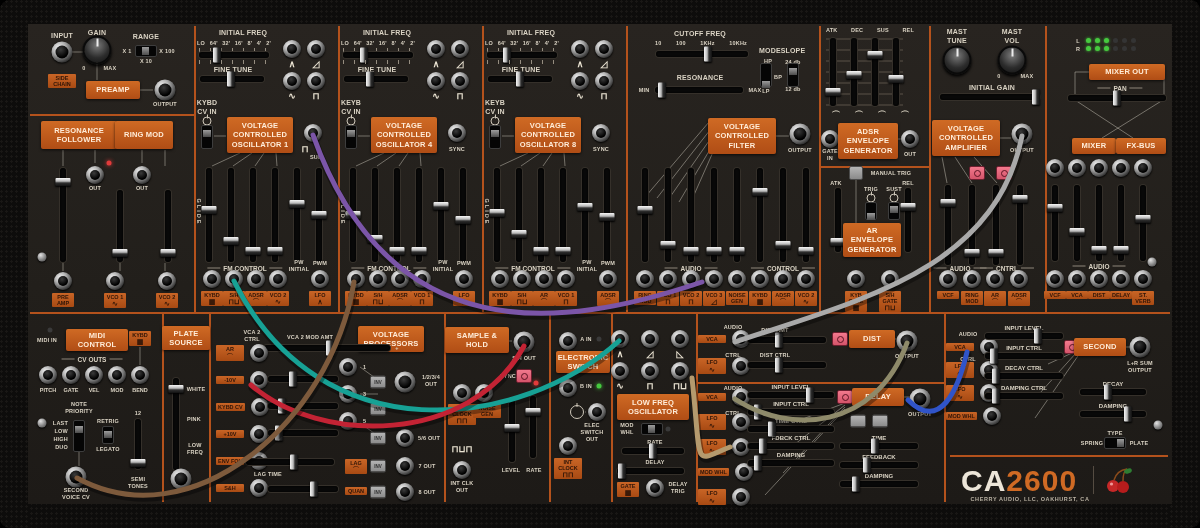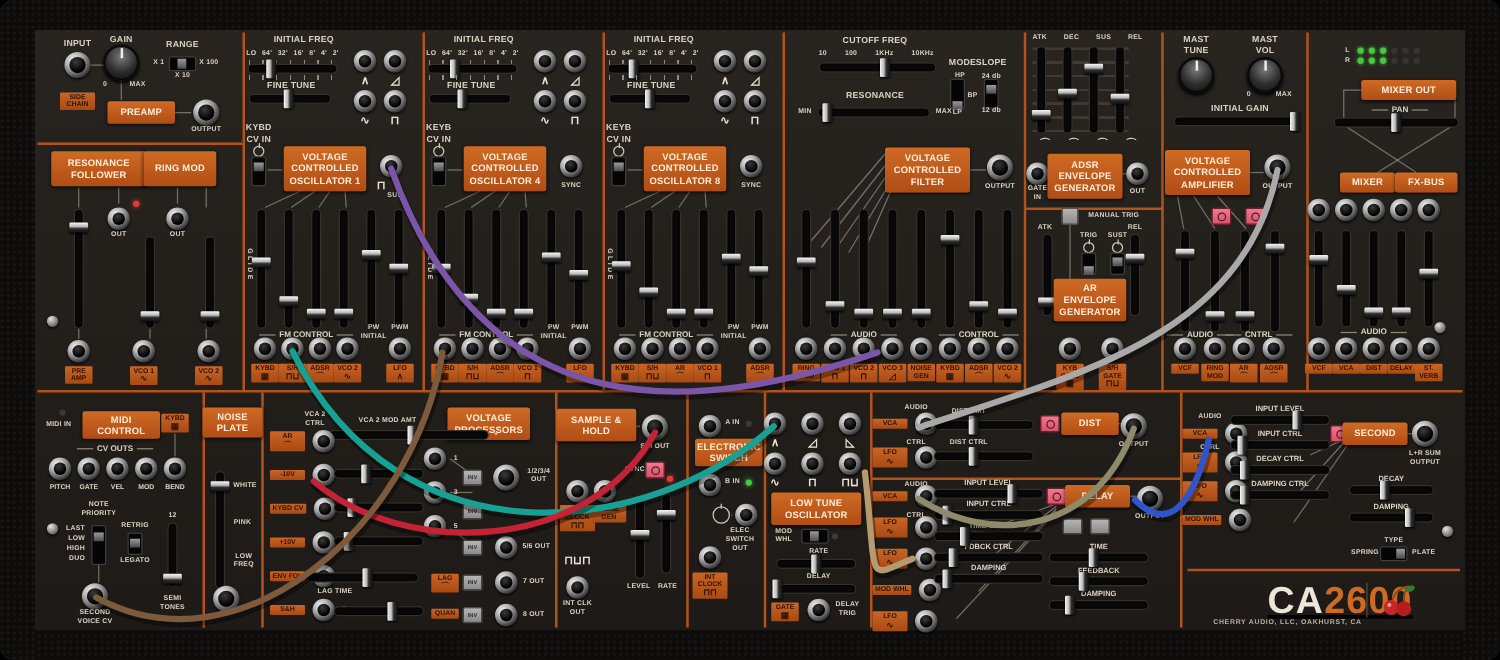--- a/index.html
+++ b/index.html
@@ -983,21 +983,21 @@
     <span class="lbl tiny" style="left:138px;top:413px;">12</span>
     <div class="vtrack abs" style="left:138px;top:419px;height:50px;">
         <div class="vthumb" style="--pos:88%;"></div>
       </div>
     <span class="lbl wrap tiny" style="left:138px;top:483px;width:26px;">SEMI TONES</span>
     <div class="jack abs big" style="left:76px;top:477px;"></div>
     <span class="lbl wrap tiny" style="left:76px;top:494px;width:36px;">SECOND VOICE CV</span>
   </section>
 
   <section>
-    <div class="obox" style="left:186px;top:338px;width:42px;height:20px;">NOISE PLATE</div>
+    <div class="obox" style="left:186px;top:338px;width:42px;height:20px;">PLATE SOURCE</div>
     <div class="vtrack abs" style="left:176px;top:378px;height:92px;">
         <div class="vthumb" style="--pos:12%;"></div>
       </div>
     <span class="lbl tiny" style="left:196px;top:389px;">WHITE</span>
     <span class="lbl tiny" style="left:194px;top:419px;">PINK</span>
     <span class="lbl wrap tiny" style="left:195px;top:449px;width:22px;">LOW FREQ</span>
     <div class="jack abs big" style="left:181px;top:479px;"></div>
   </section>
 
   <section>
@@ -1181,21 +1181,21 @@
         </div>
         <div class="wv">
           <div class="jack"></div>
           <span class="gly">⊓</span>
         </div>
         <div class="wv">
           <div class="jack"></div>
           <span class="gly">⊓⊔</span>
         </div>
       </div>
-    <div class="obox" style="left:653px;top:407px;width:66px;height:22px;">LOW TUNE OSCILLATOR</div>
+    <div class="obox" style="left:653px;top:407px;width:66px;height:22px;">LOW FREQ OSCILLATOR</div>
     <span class="lbl wrap tiny" style="left:627px;top:429px;width:22px;">MOD WHL</span>
     <div class="hswitch" style="left:652px;top:429px;--pos:30%;"></div>
     <div class="led" style="left:668px;top:429px;"></div>
     <span class="lbl tiny" style="left:655px;top:442px;">RATE</span>
     <div class="htrack" style="left:622px;top:451px;width:62px;">
         <div class="hthumb" style="--pos:50%;"></div>
       </div>
     <span class="lbl tiny" style="left:655px;top:462px;">DELAY</span>
     <div class="htrack" style="left:617px;top:471px;width:67px;">
         <div class="hthumb" style="--pos:8%;"></div>
@@ -1425,21 +1425,21 @@
           </div>
       </div>
       </div>
     <span class="lbl tiny" style="left:1115px;top:433px;">TYPE</span>
     <span class="lbl tiny" style="left:1092px;top:443px;">SPRING</span>
     <div class="hswitch" style="left:1115px;top:443px;--pos:62%;"></div>
     <span class="lbl tiny" style="left:1139px;top:443px;">PLATE</span>
   </section>
 
   <section>
-    <div class="logo" style="left:1014px;top:464px;text-decoration:underline;">
+    <div class="logo" style="left:961px;top:464px;">
       <span style="color:#ece5d8;font-size:30px;">CA</span>
         <span style="color:#cf6a24;font-size:30px;">2600</span>
     </div>
     <span class="lbl tiny" style="left:1030px;top:499px;color:#b8b0a2;letter-spacing:.6px;">CHERRY AUDIO, LLC, OAKHURST, CA</span>
     <div style="position:absolute;left:1093px;top:466px;width:1px;height:28px;background:#55globalThis4c42;background:#554c42;"></div>
     <svg class="overlay" style="left:1104px;top:466px;" width="30" height="30">
       <path d="M10,14 C12,7 16,4 23,3" stroke="#8a4b1b" stroke-width="1.5" fill="none"></path>
       <path d="M19,15 C19,9 20,5 23,3" stroke="#8a4b1b" stroke-width="1.5" fill="none"></path>
       <ellipse cx="24" cy="5" rx="4" ry="2.4" fill="#2e7d32" transform="rotate(-20 24 5)"></ellipse>
       <circle cx="9" cy="20" r="6" fill="#c62828"></circle>

